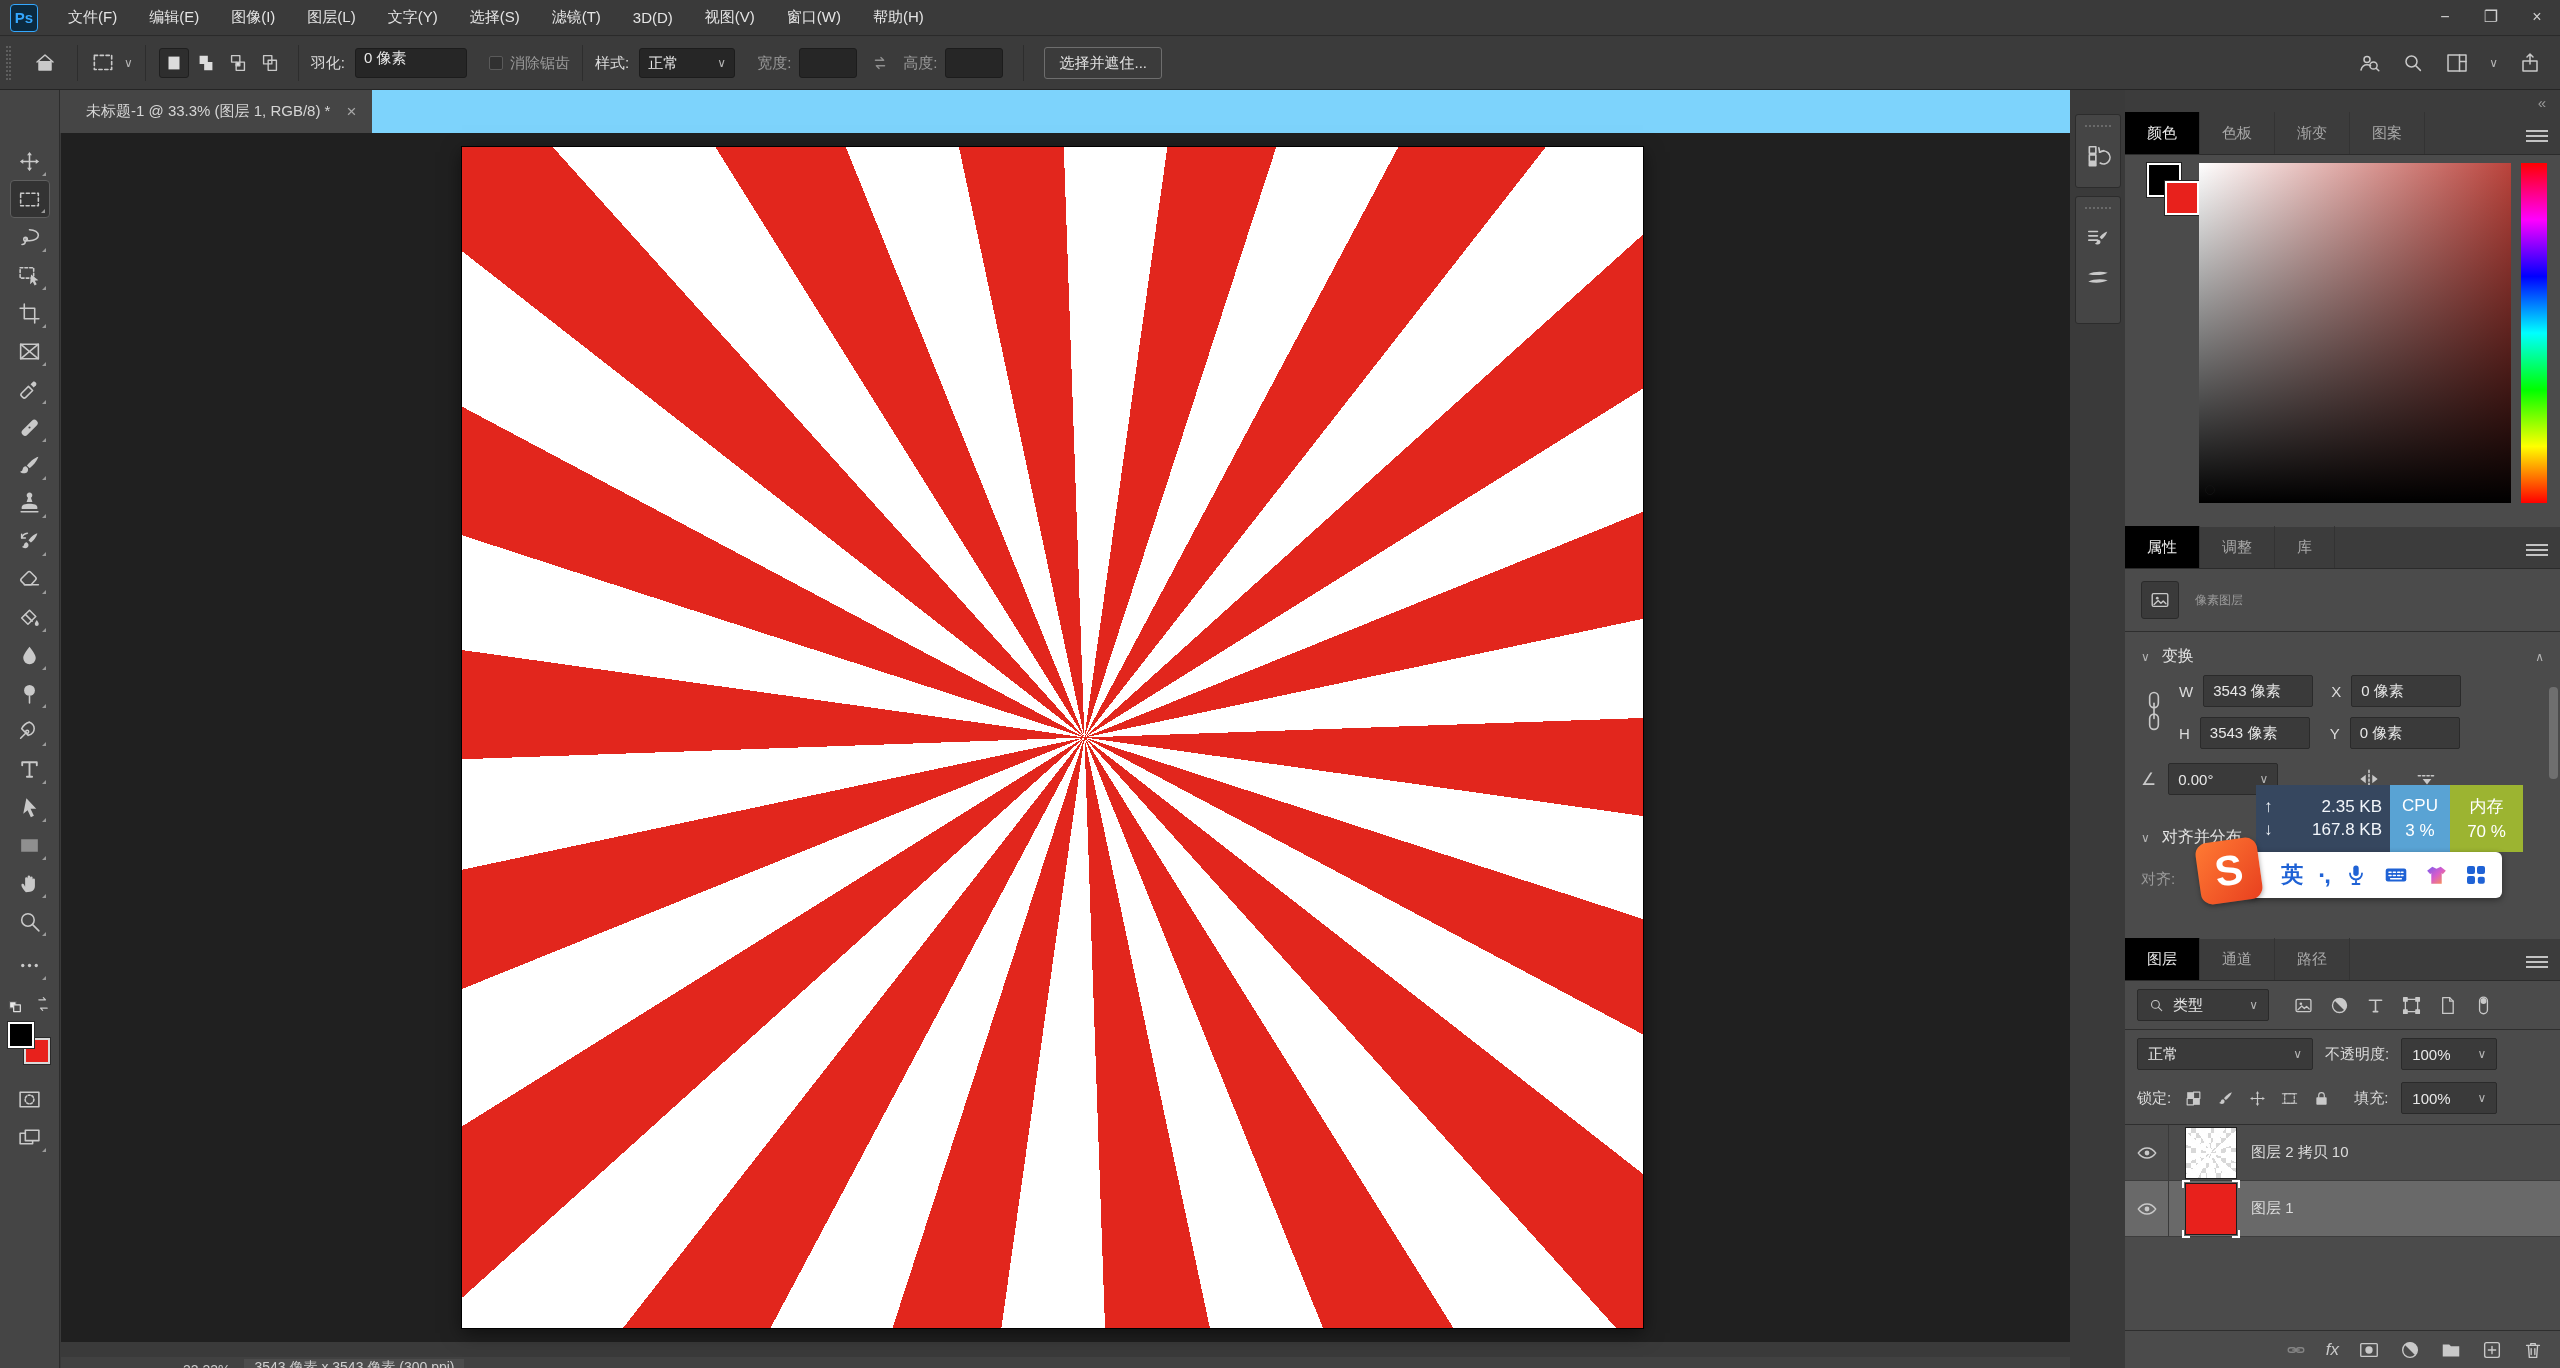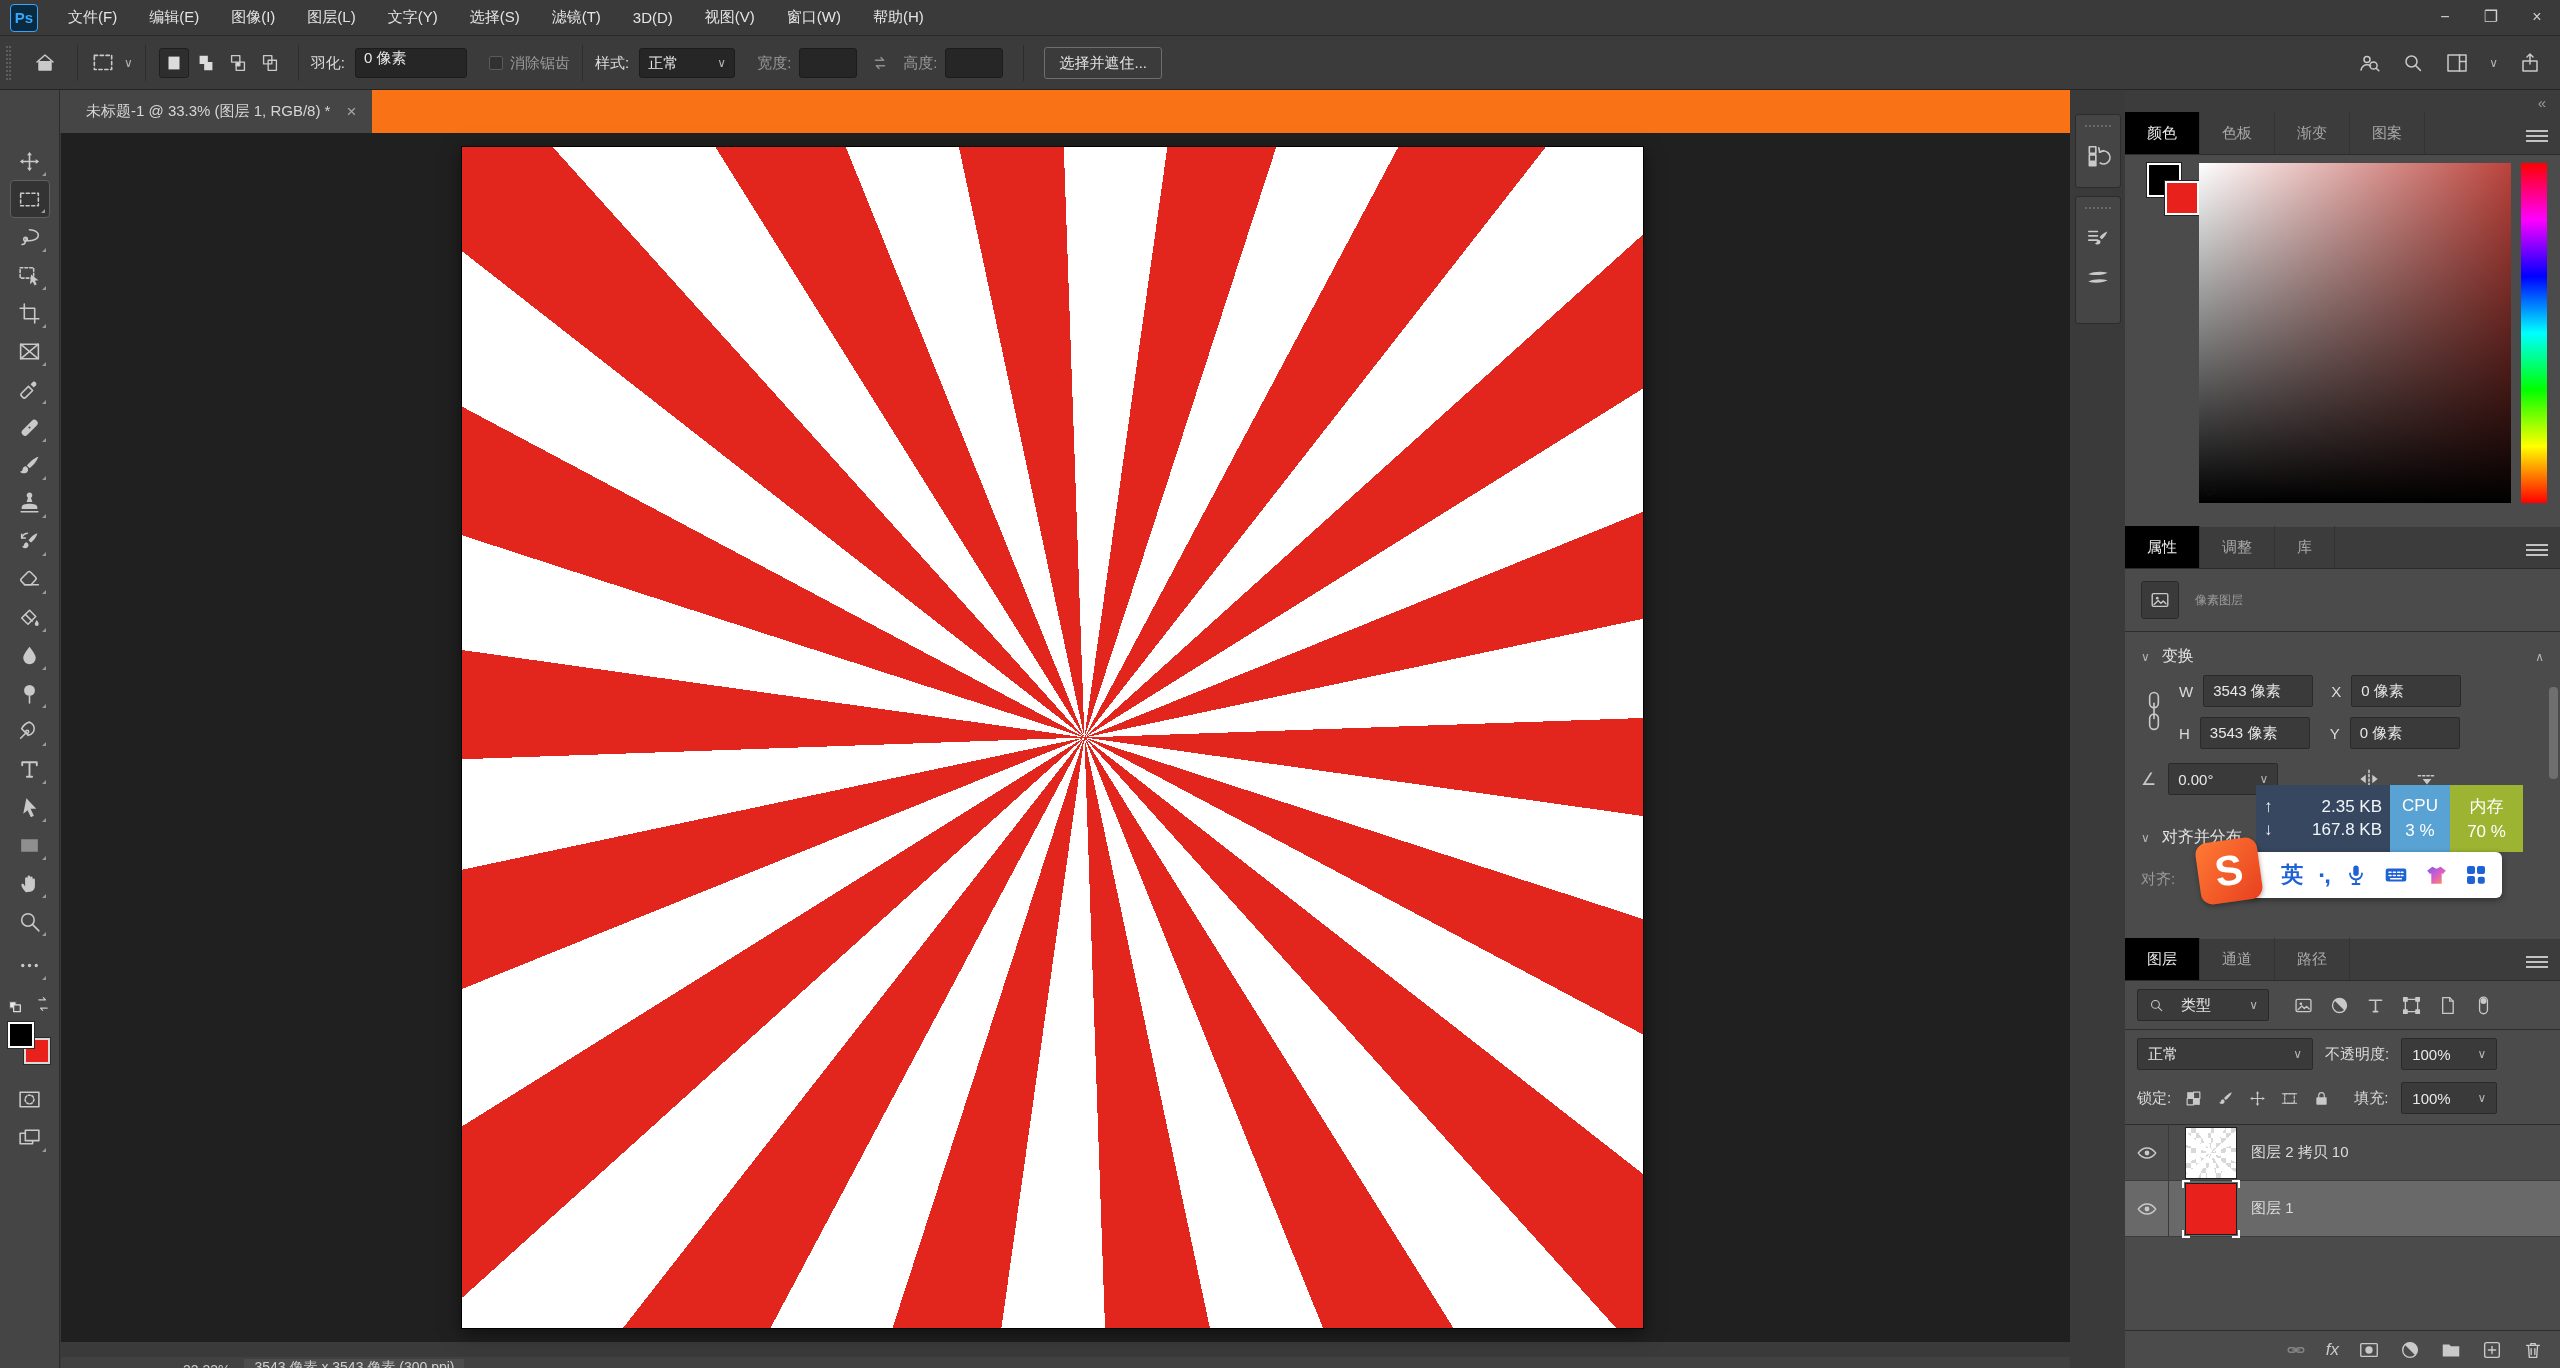--- a/index.html
+++ b/index.html
@@ -19,21 +19,21 @@
   .optionsbar{left:0;top:37px;width:2560px;height:53px;background:#3b3b3b;border-bottom:1px solid #252525;display:flex;align-items:center;}
   .grip{width:5px;height:34px;margin-left:6px;border-left:2px dotted #5e5e5e;border-right:2px dotted #5e5e5e;}
   .osep{width:1px;height:36px;background:#2d2d2d;margin:0 12px;}
   .modebtn{width:30px;height:30px;display:flex;align-items:center;justify-content:center;border-radius:3px;margin:0 1px;}
   .modebtn.active{background:#2e2e2e;border:1px solid #1f1f1f;}
   .ofield{background:#262626;border:1px solid #1c1c1c;border-radius:3px;height:30px;color:#e8e8e8;padding:0 8px;font-size:15px;}
   .oselect{background:#262626;border:1px solid #1c1c1c;border-radius:3px;height:30px;color:#e8e8e8;padding:0 8px;display:flex;align-items:center;gap:18px;}
   .obtn{border:1px solid #6e6e6e;border-radius:3px;height:32px;padding:0 14px;display:flex;align-items:center;color:#e2e2e2;background:#3b3b3b;}
   .chk{width:14px;height:14px;border:1px solid #5a5a5a;border-radius:2px;background:#313131;margin-right:7px;}
   
-  .tabbar{left:60px;top:90px;width:2010px;height:43px;background:#f97316;display:flex;align-items:center;}
+  .tabbar{left:60px;top:90px;width:2010px;height:43px;background:#7dd3fc;display:flex;align-items:center;}
   .doctab{height:43px;background:#454545;color:#d6d6d6;display:flex;align-items:center;padding:0 16px 0 26px;gap:16px;font-size:15px;}
   .tabclose{color:#a9a9a9;font-size:17px;}
   .collapser{position:absolute;left:10px;top:95px;color:#8f8f8f;font-size:15px;}
   
   .toolbar{left:0;top:90px;width:60px;height:1278px;background:#454545;border-right:1px solid #2c2c2c;display:flex;flex-direction:column;align-items:center;padding-top:52px;}
   .tool{width:40px;height:38px;display:flex;align-items:center;justify-content:center;position:relative;}
   .tool.sel{background:#333333;border:1px solid #5f5f5f;border-radius:4px;}
   .flyout:after{content:"";position:absolute;right:4px;bottom:4px;border-left:4px solid transparent;border-bottom:4px solid #9a9a9a;}
   .swatches{position:relative;width:44px;height:44px;margin-top:8px;}
   .fg{position:absolute;left:0;top:0;width:26px;height:26px;background:#000;border:2px solid #fff;outline:1px solid #2a2a2a;}
@@ -503,21 +503,21 @@
       <div class="ptab">路径</div>
       <div class="burger">
           <i></i>
           <i></i>
           <i></i>
         </div>
     </div>
     <div class="panelbody" style="position:relative;height:396px">
       <div class="row" style="padding:8px 12px;gap:10px;border-bottom:1px solid #2e2e2e">
         <div class="pselect" style="width:132px">
-          <span class="row" style="gap:16px">
+          <span class="row" style="gap:8px">
             <svg class="ic" width="17" height="17" viewBox="0 0 24 24">
                 <circle cx="10.5" cy="10.5" r="5.5"></circle>
                 <path d="M14.8 14.8l4.6 4.6"></path>
               </svg>
             <span>类型</span>
           </span>
           <span class="chev">∨</span>
         </div>
         <div class="row" style="gap:15px;margin-left:14px">
           <svg class="ic" width="21" height="21" viewBox="0 0 24 24">

